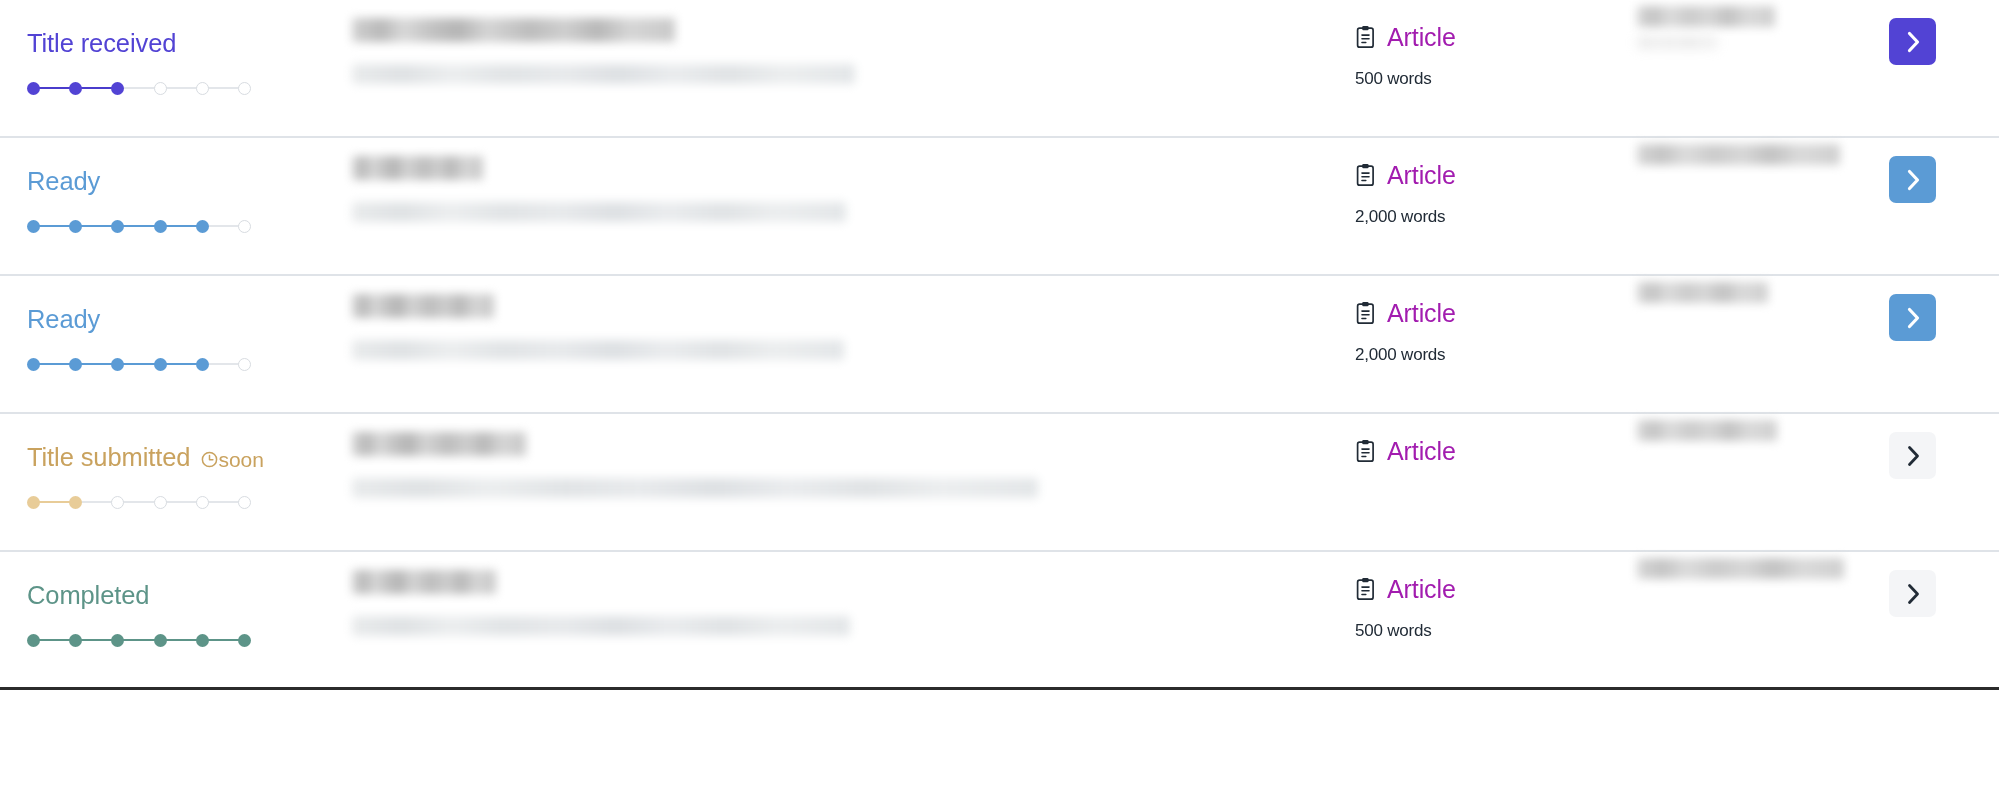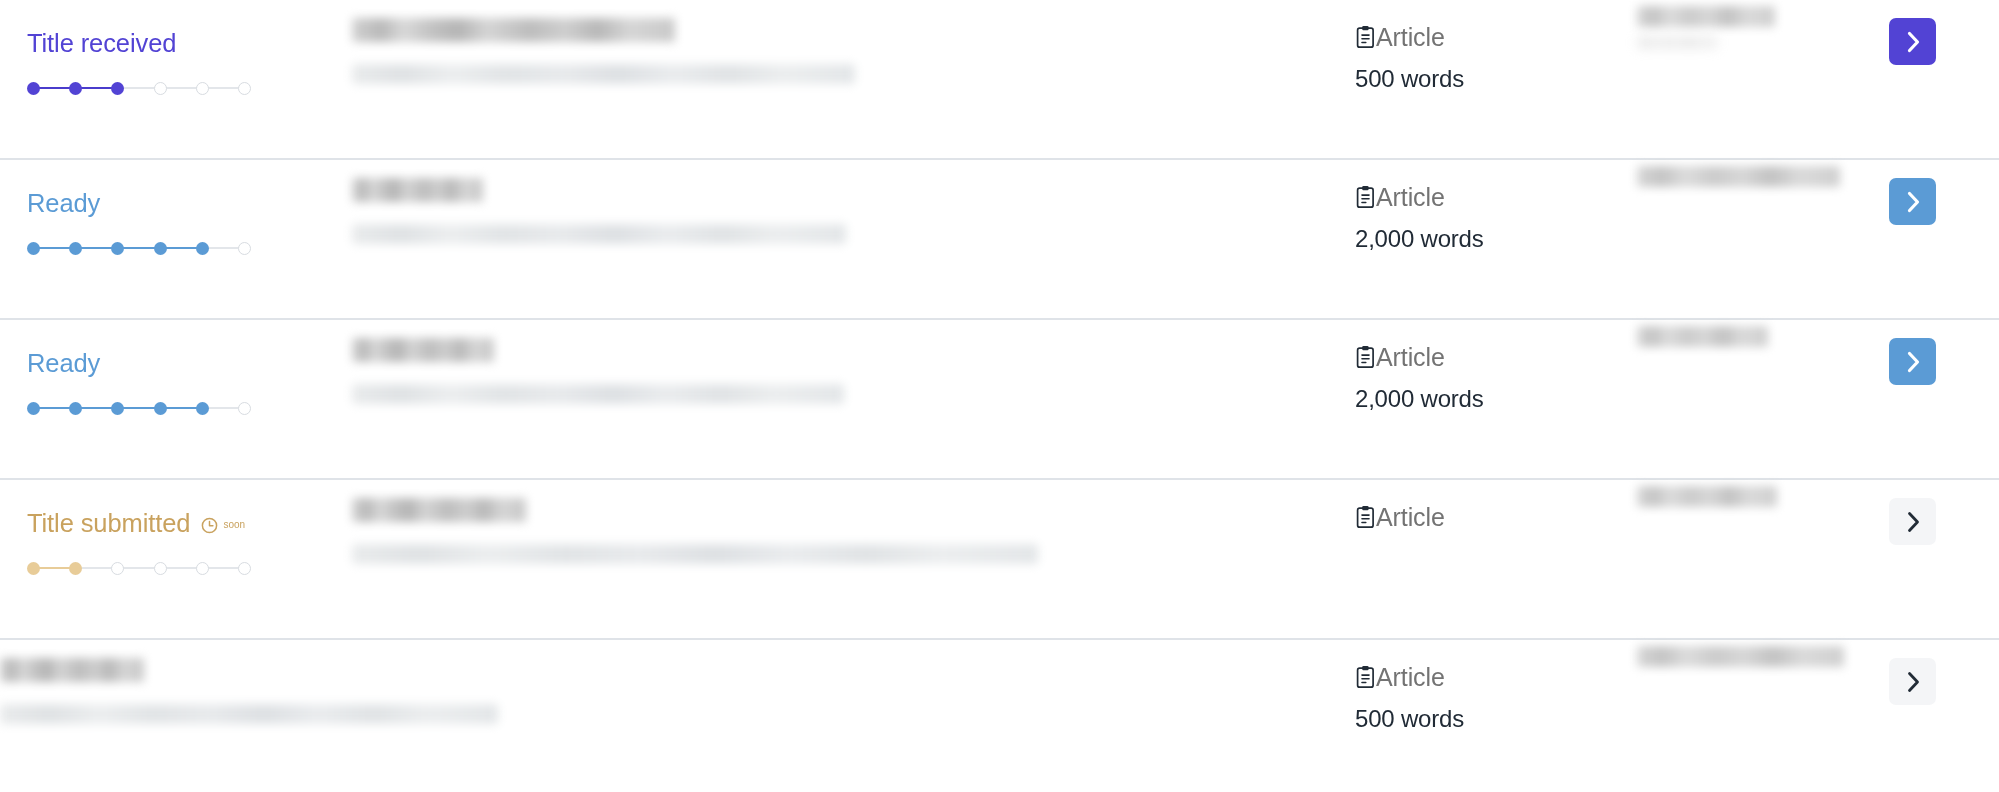--- a/index.html
+++ b/index.html
@@ -15,21 +15,21 @@
   .orders-list {
     width: 1999px;
     height: 792px;
     background: #ffffff;
     position: relative;
     overflow: hidden;
   }
 
   .order-row {
     position: relative;
-    height: 160px;
+    height: 138px;
     width: 100%;
     display: flex;
     align-items: flex-start;
     border-bottom: 2px solid #dfe3e8;
     background: #ffffff;
   }
   .order-row:last-child {
     border-bottom: 3px solid #2b2b2b;
   }
 
@@ -53,22 +53,21 @@
     font-size: 25.5px;
     font-weight: 400;
     letter-spacing: -0.1px;
     line-height: 30px;
     white-space: nowrap;
   }
 
   .soon-badge {
     display: inline-flex;
     align-items: center;
-    gap: 5px;
-    font-size: 10px;
+    font-size: 21px;
     line-height: 1;
     white-space: nowrap;
     position: relative;
     top: 2px;
     justify-content: center;
   }
   .soon-badge svg { display: block; }
 
   
   .progress {
@@ -144,30 +143,31 @@
 
   
   .col-type {
     flex: 0 0 282px;
     width: 282px;
     padding-top: 22px;
   }
   .type-line {
     display: flex;
     align-items: center;
-    color: #737373;
+    gap: 11px;
+    color: #a21caf;
     font-size: 25px;
     line-height: 30px;
     letter-spacing: -0.1px;
   }
   .type-line svg { display: block; flex: 0 0 auto; }
   .words-line {
     margin-top: 12px;
     color: #212b36;
-    font-size: 24px;
+    font-size: 17px;
     line-height: 30px;
     letter-spacing: -0.2px;
   }
 
   
   .col-writer {
     flex: 0 0 252px;
     width: 252px;
     padding-top: 22px;
     position: relative;
@@ -447,20 +447,38 @@
       <button class="chev-btn" style="background:#f4f5f7">
         <span>
             <svg width="20" height="24" viewBox="0 0 20 24" fill="none" aria-hidden="true">
   <path d="M6.5 3.5L14.5 12L6.5 20.5" stroke="#212b36" stroke-width="2.8" stroke-linecap="round" stroke-linejoin="round"></path>
 </svg>
           </span>
       </button>
     </div>
   </div>
     <div class="order-row">
+    <div class="col-status">
+      <div class="status-line">
+        <span class="status-label" style="color:#5d9488">Completed</span>
+
+      </div>
+      <div class="progress">
+        <span class="track"></span>
+        <span class="fill" style="width:214px;background:#5d9488"></span>
+        <span class="dots">
+            <span class="dot on" style="background:#5d9488"></span>
+            <span class="dot on" style="background:#5d9488"></span>
+            <span class="dot on" style="background:#5d9488"></span>
+            <span class="dot on" style="background:#5d9488"></span>
+            <span class="dot on" style="background:#5d9488"></span>
+            <span class="dot on" style="background:#5d9488"></span>
+          </span>
+      </div>
+    </div>
 
     <div class="col-content">
       <div class="blur-block" style="height:84px">
         <span class="blur-line blur-title" style="top:4px;left:0;width:144px"></span>
         <span class="blur-line blur-sub" style="top:50px;left:0;width:498px"></span>
       </div>
     </div>
 
     <div class="col-type">
       <div class="type-line">

